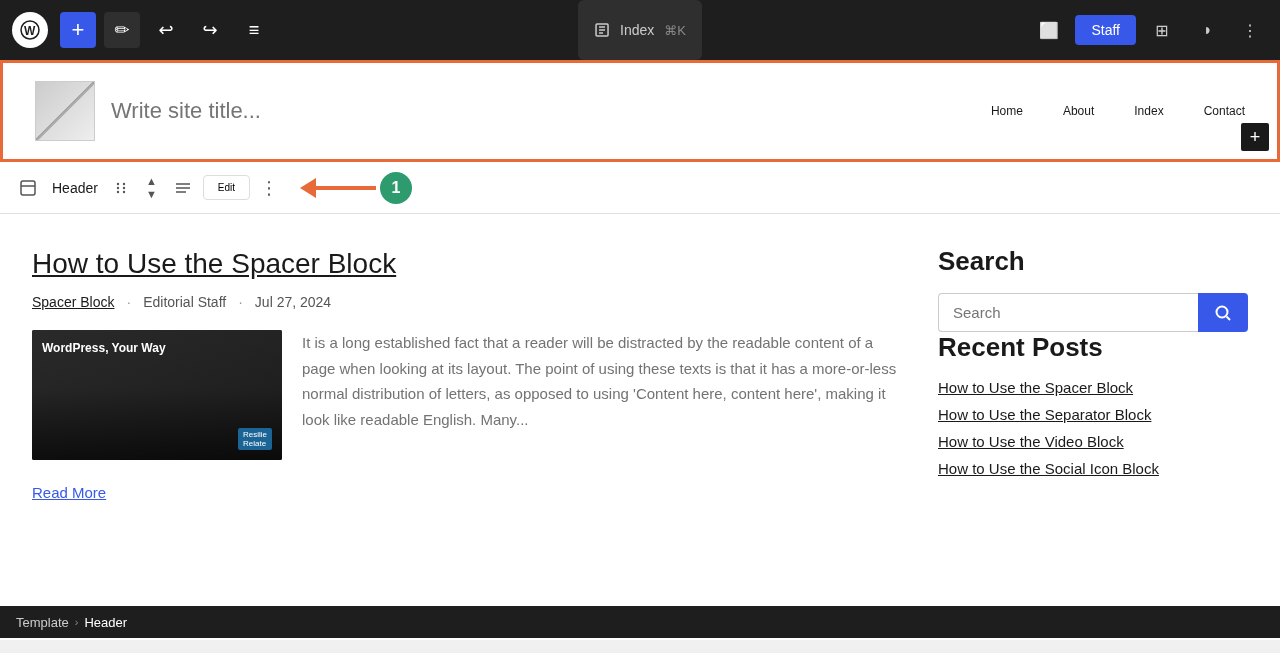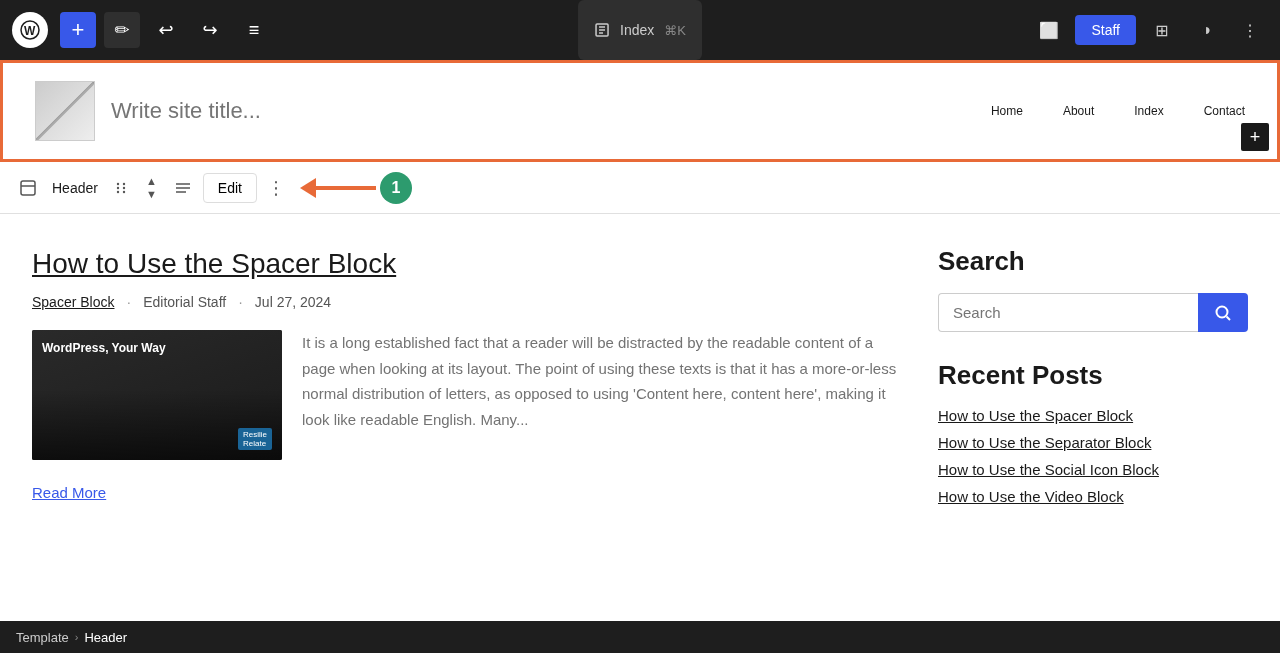--- a/index.html
+++ b/index.html
@@ -81,21 +81,21 @@
     .block-toolbar-left { display: flex; align-items: center; gap: 4px; }
     .bt-btn {
       background: transparent; border: none; cursor: pointer;
       display: flex; align-items: center; justify-content: center;
       border-radius: 4px; padding: 6px;
     }
     .bt-label { font-size: 14px; color: #1a1a1a; font-weight: 500; padding: 0 4px; }
     .bt-move { display: flex; flex-direction: column; gap: 1px; }
     .bt-edit { 
       border: 1px solid #ddd; border-radius: 4px; padding: 6px 14px;
-      font-size: 14px; cursor: pointer; background: #fff;
+      font-size: 10px; cursor: pointer; background: #fff;
     }
     .bt-more { font-size: 18px; color: #555; cursor: pointer; }
 
     
     .arrow-annotation {
       position: absolute; left: 300px; top: 50%; transform: translateY(-50%);
       display: flex; align-items: center; gap: 0;
     }
     .arrow-body {
       width: 60px; height: 4px; background: #e86a38;
@@ -134,40 +134,40 @@
     .article-thumbnail {
       width: 250px; height: 130px; flex-shrink: 0; overflow: hidden;
       background: #2c2c2c; border-radius: 2px; position: relative;
     }
     .thumb-inner { width: 100%; height: 100%; position: relative; border-radius: 11px; }
     .article-text { font-size: 15px; color: #737373; line-height: 1.7; }
     .read-more { color: #3858e9; text-decoration: underline; font-size: 15px; cursor: pointer; display: inline-block; margin-top: 8px; }
 
     
     .sidebar { width: 310px; flex-shrink: 0; }
-    .sidebar-section { margin-bottom: 28px; }
+    .sidebar-section { }
     .sidebar-heading { font-size: 26px; font-weight: 700; color: #1a1a1a; margin-bottom: 16px; }
     .search-row { display: flex; gap: 0; }
     .search-input {
       flex: 1; border: 1px solid #ccc; border-right: none; border-radius: 4px 0 0 4px;
       padding: 10px 14px; font-size: 15px; color: #999; outline: none;
     }
     .search-btn {
       background: #3858e9; border: none; border-radius: 0 4px 4px 0;
       width: 50px; display: flex; align-items: center; justify-content: center;
       cursor: pointer; color: #fff; font-size: 18px;
     }
     .recent-post-link {
       display: block; color: #1a1a1a; text-decoration: underline;
       font-size: 15px; margin-bottom: 10px; cursor: pointer;
     }
 
     
     .breadcrumb {
-      position: fixed; bottom: 0; left: 0; right: 0;
+      position: fixed; bottom: 15px; left: 0; right: 0;
       background: #1e1e1e; color: #ccc; font-size: 13px;
       padding: 8px 16px; display: flex; align-items: center; gap: 6px;
       height: 32px;
     }
     .breadcrumb a { color: #ccc; text-decoration: none; cursor: pointer; }
     .breadcrumb .chevron { color: #888; font-size: 11px; }
     .breadcrumb .current { color: #fff; }
   </style>
 </head>
 <body>
@@ -309,22 +309,22 @@
             <circle cx="9" cy="9" r="5.5"></circle>
             <line x1="13.5" y1="13.5" x2="17" y2="17"></line>
           </svg>
         </button>
       </div>
     </div>
     <div class="sidebar-section">
       <h2 class="sidebar-heading">Recent Posts</h2>
       <a class="recent-post-link">How to Use the Spacer Block</a>
       <a class="recent-post-link">How to Use the Separator Block</a>
+      <a class="recent-post-link">How to Use the Video Block</a>
       <a class="recent-post-link">How to Use the Social Icon Block</a>
-      <a class="recent-post-link">How to Use the Video Block</a>
     </div>
   </div>
 </div>
 
 <div class="breadcrumb">
   <a href="#">Template</a>
   <span class="chevron">›</span>
   <span class="current">Header</span>
 </div>
 

